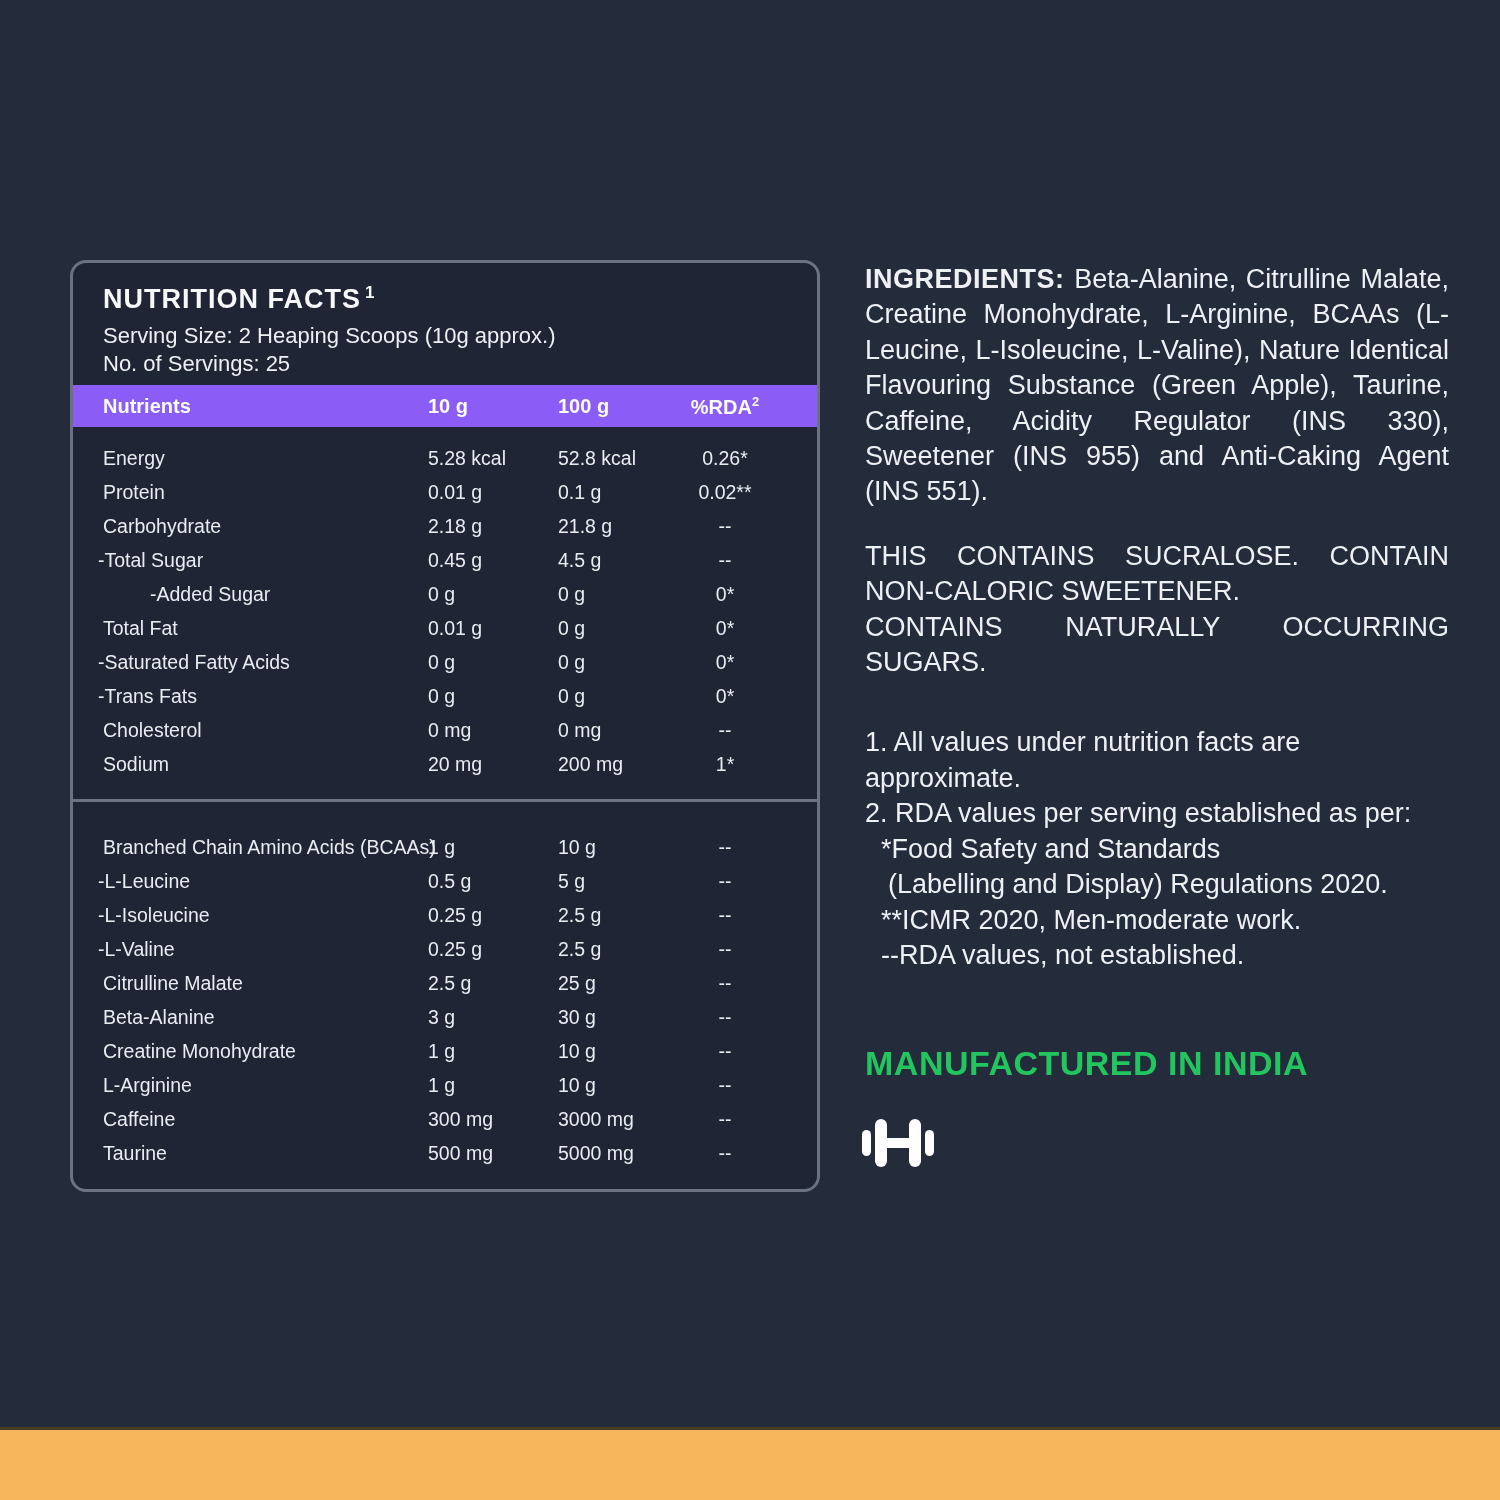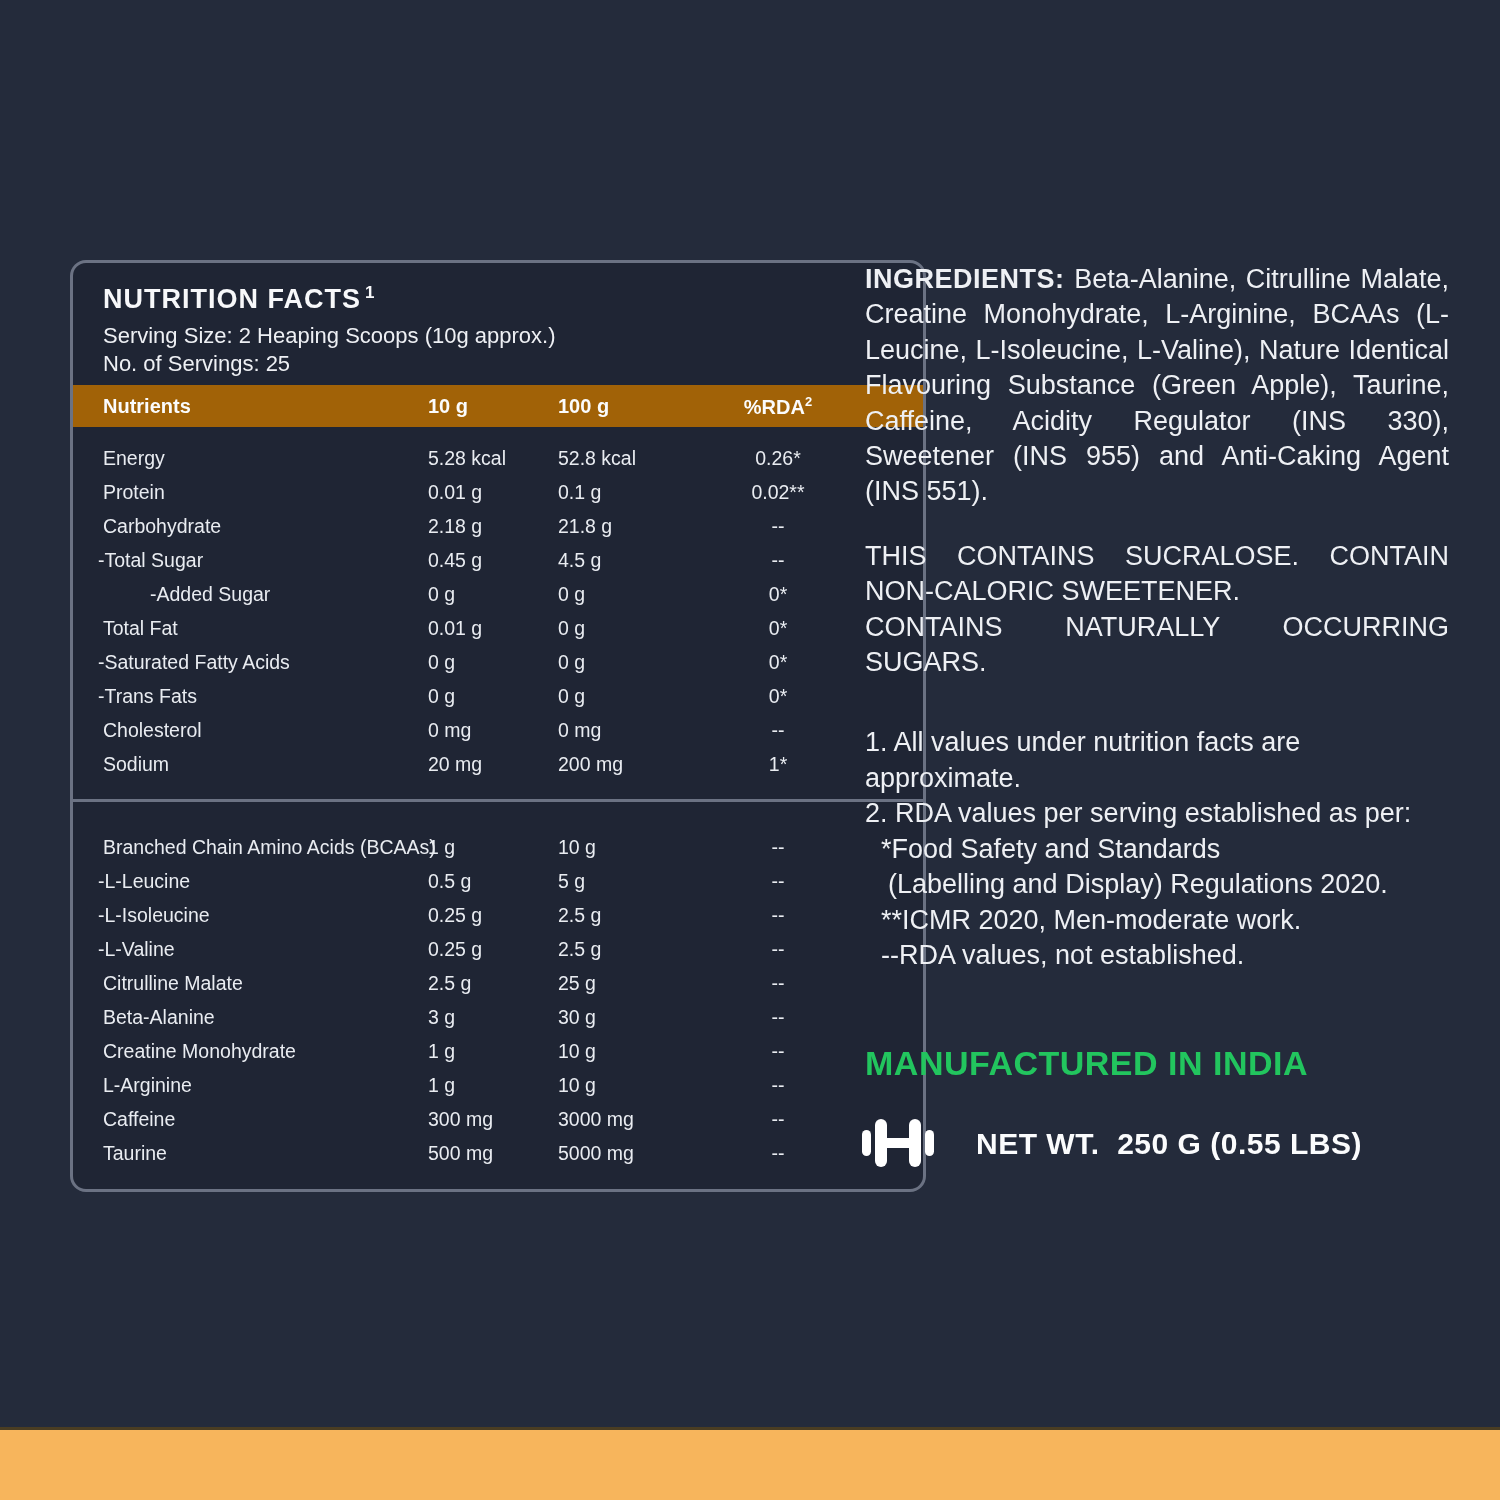--- a/index.html
+++ b/index.html
@@ -9,37 +9,37 @@
     font-family:"Liberation Sans","DejaVu Sans",sans-serif;
     color:#eef0f4;
     position:relative;
     overflow:hidden;
     -webkit-font-smoothing:antialiased;
   }
   .stage{position:absolute;inset:0;}
 
   
   .panel{
-    position:absolute;left:70px;top:260px;width:856px;height:932px;
+    position:absolute;left:70px;top:260px;width:750px;height:932px;
     box-sizing:border-box;
     background:#1f2534;
     border:3px solid #6b7283;
     border-radius:16px;
     overflow:hidden;
   }
   .panel-head{padding:14px 28px 0 30px;}
   .panel-title{
     margin:0;font-size:27px;font-weight:bold;letter-spacing:1px;line-height:32px;color:#f7f8fa;
   }
   .panel-title sup{font-size:17px;font-weight:bold;margin-left:4px;}
   .serving-line{margin:0;font-size:22px;line-height:28px;color:#eef0f4;}
   .serving-line.first{margin-top:7px;}
 
   .head-bar{
-    margin-top:7px;height:42px;background:#a16207;
+    margin-top:7px;height:42px;background:#8b5cf6;
     display:flex;align-items:center;
     font-weight:bold;font-size:20px;color:#fbfcfd;
   }
   .row{display:flex;align-items:center;height:34px;font-size:19.5px;color:#e9ecf1;}
   .c-label{width:355px;box-sizing:border-box;padding-left:30px;white-space:nowrap;overflow:visible;}
   .c-label[data-indent="1"]{padding-left:25px;}
   .c-label[data-indent="2"]{padding-left:77px;}
   .c-10{width:130px;}
   .c-100{width:125px;}
   .c-rda{flex:1;text-align:center;padding-right:50px;}
@@ -263,20 +263,19 @@
 
 
     <div class="badge-row net">
       <svg class="dumbbell" viewBox="0 0 72 52" aria-hidden="true">
         <rect x="0" y="13" width="9" height="26" rx="4.5" fill="#ffffff"></rect>
         <rect x="13" y="2" width="12" height="48" rx="6" fill="#ffffff"></rect>
         <rect x="25" y="21" width="22" height="10" fill="#ffffff"></rect>
         <rect x="47" y="2" width="12" height="48" rx="6" fill="#ffffff"></rect>
         <rect x="63" y="13" width="9" height="26" rx="4.5" fill="#ffffff"></rect>
       </svg>
-      <span class="badge-text net-text">NET WT.  250 G (0.55 LBS)</span>
     </div>
 
   </div>
 
   <div class="accent-band" style="background: rgb(247, 181, 92);"></div>
 
 </div>
 
 </body></html>

